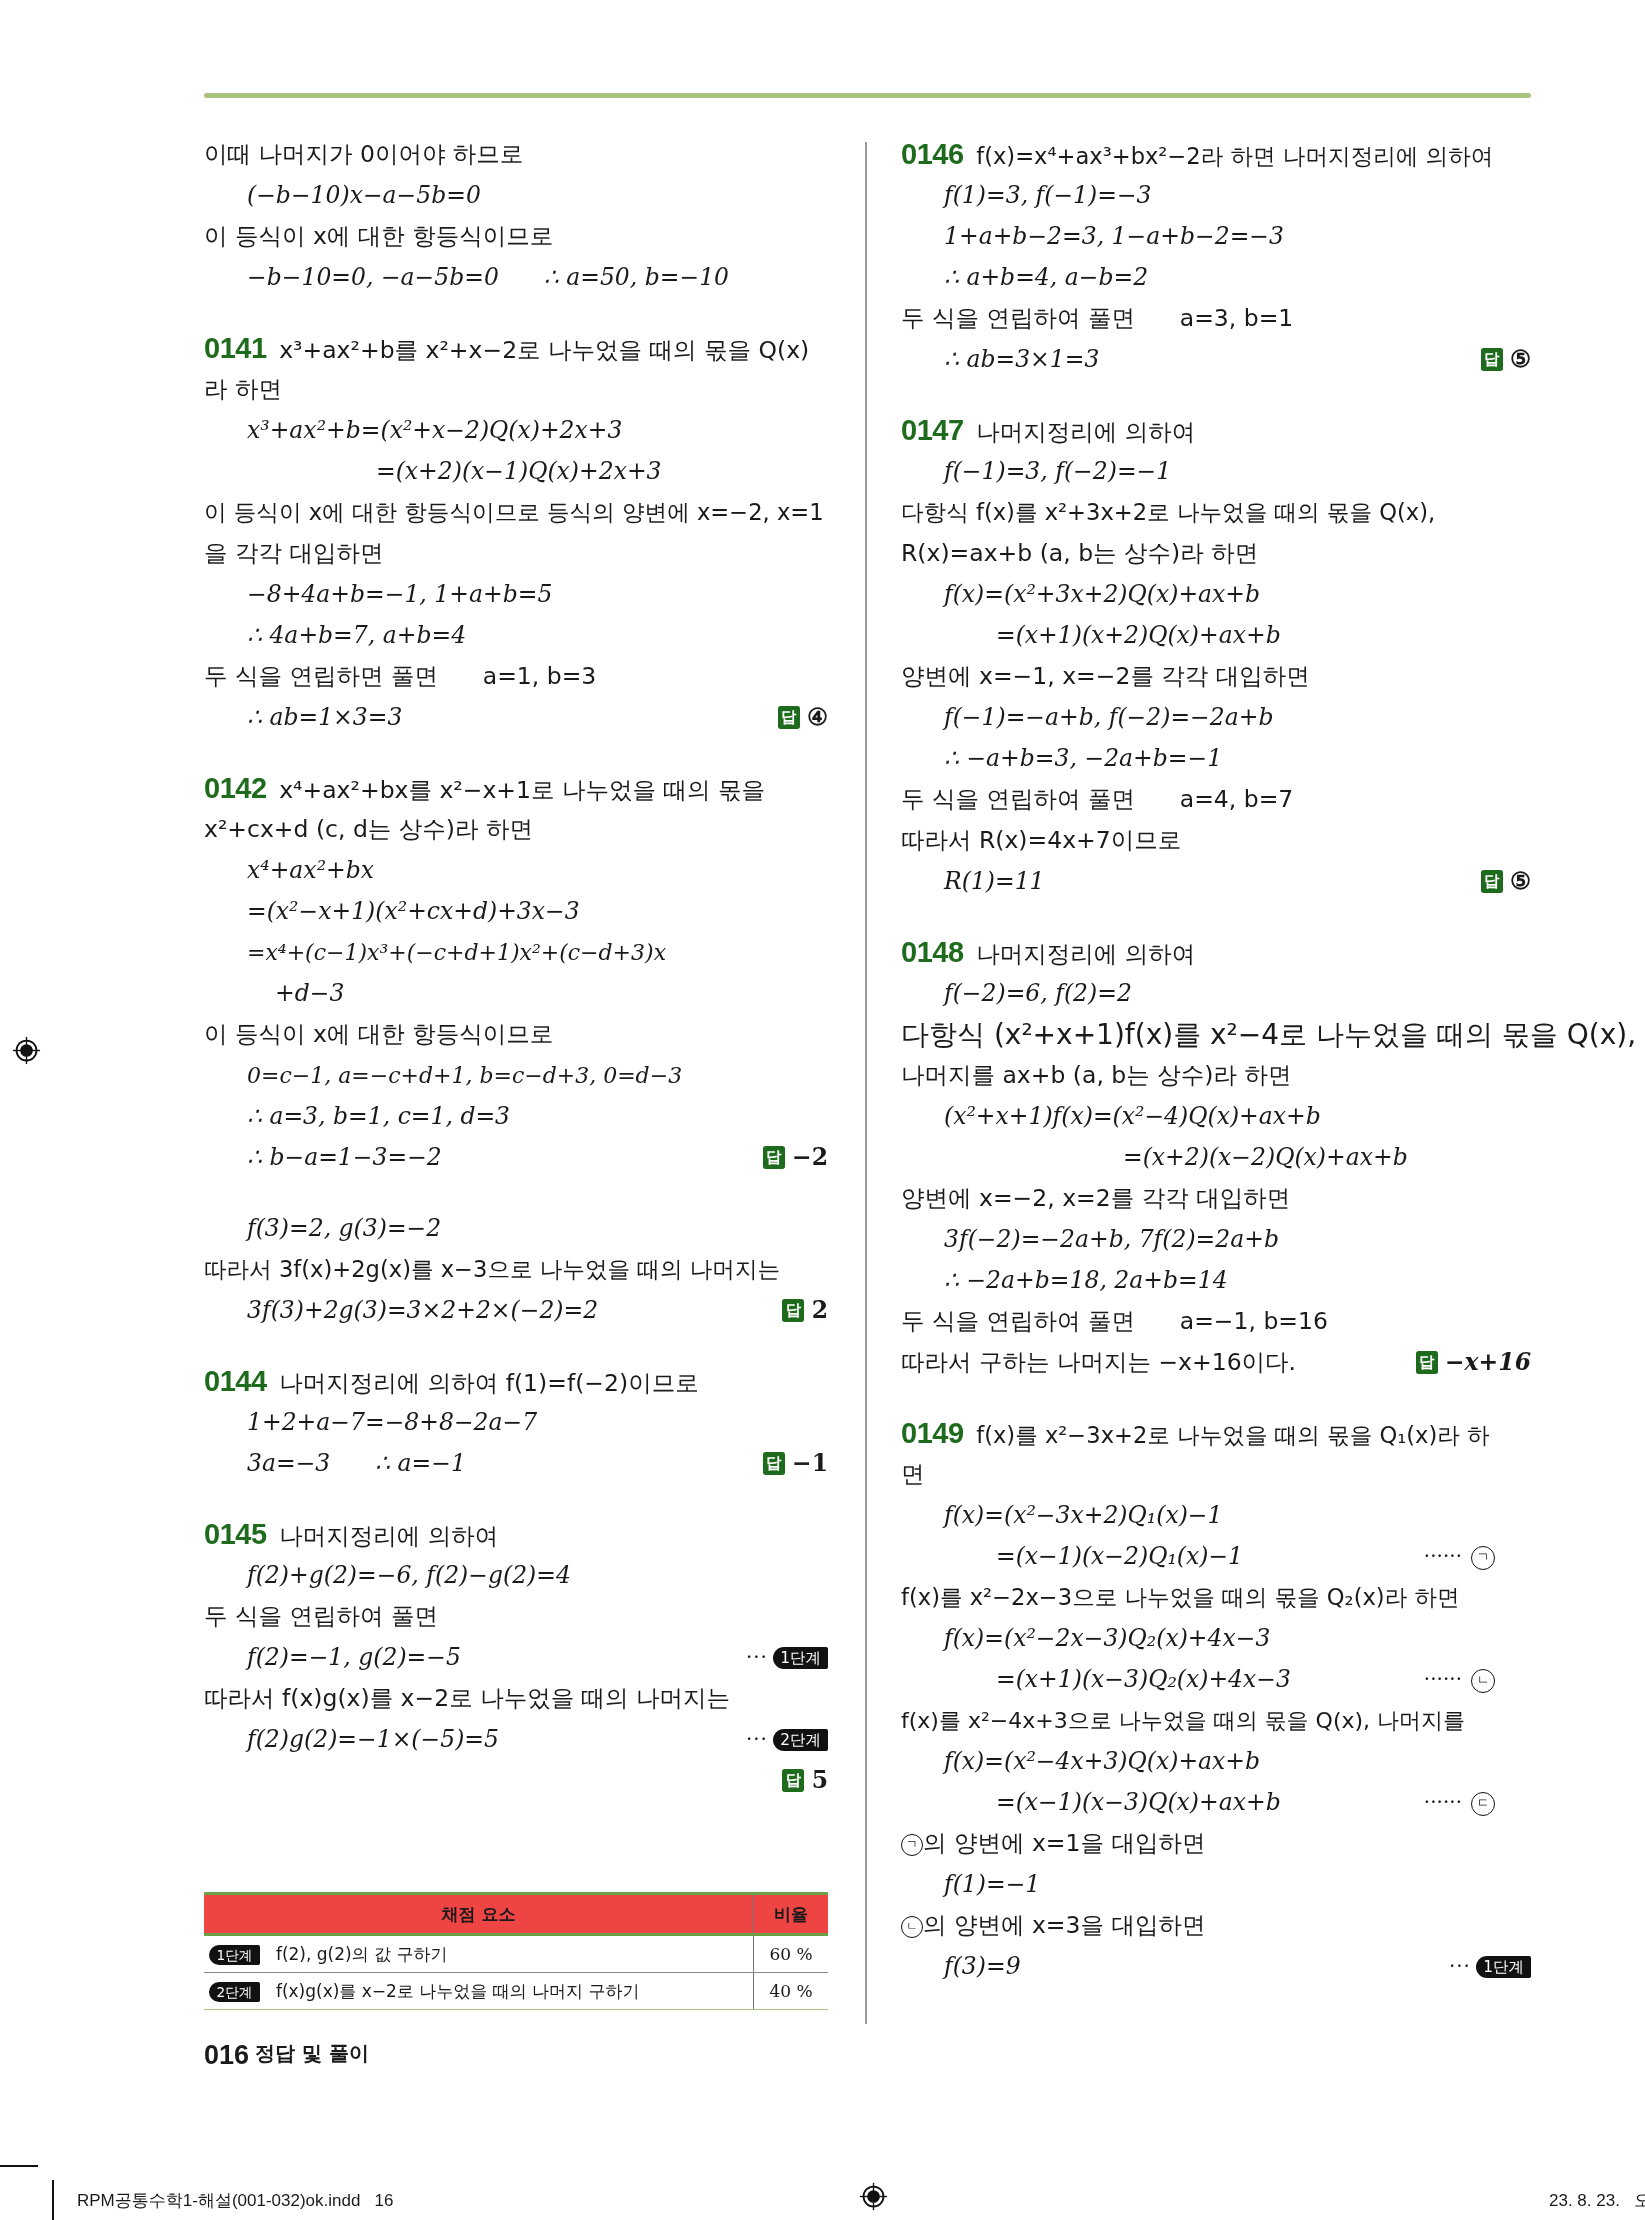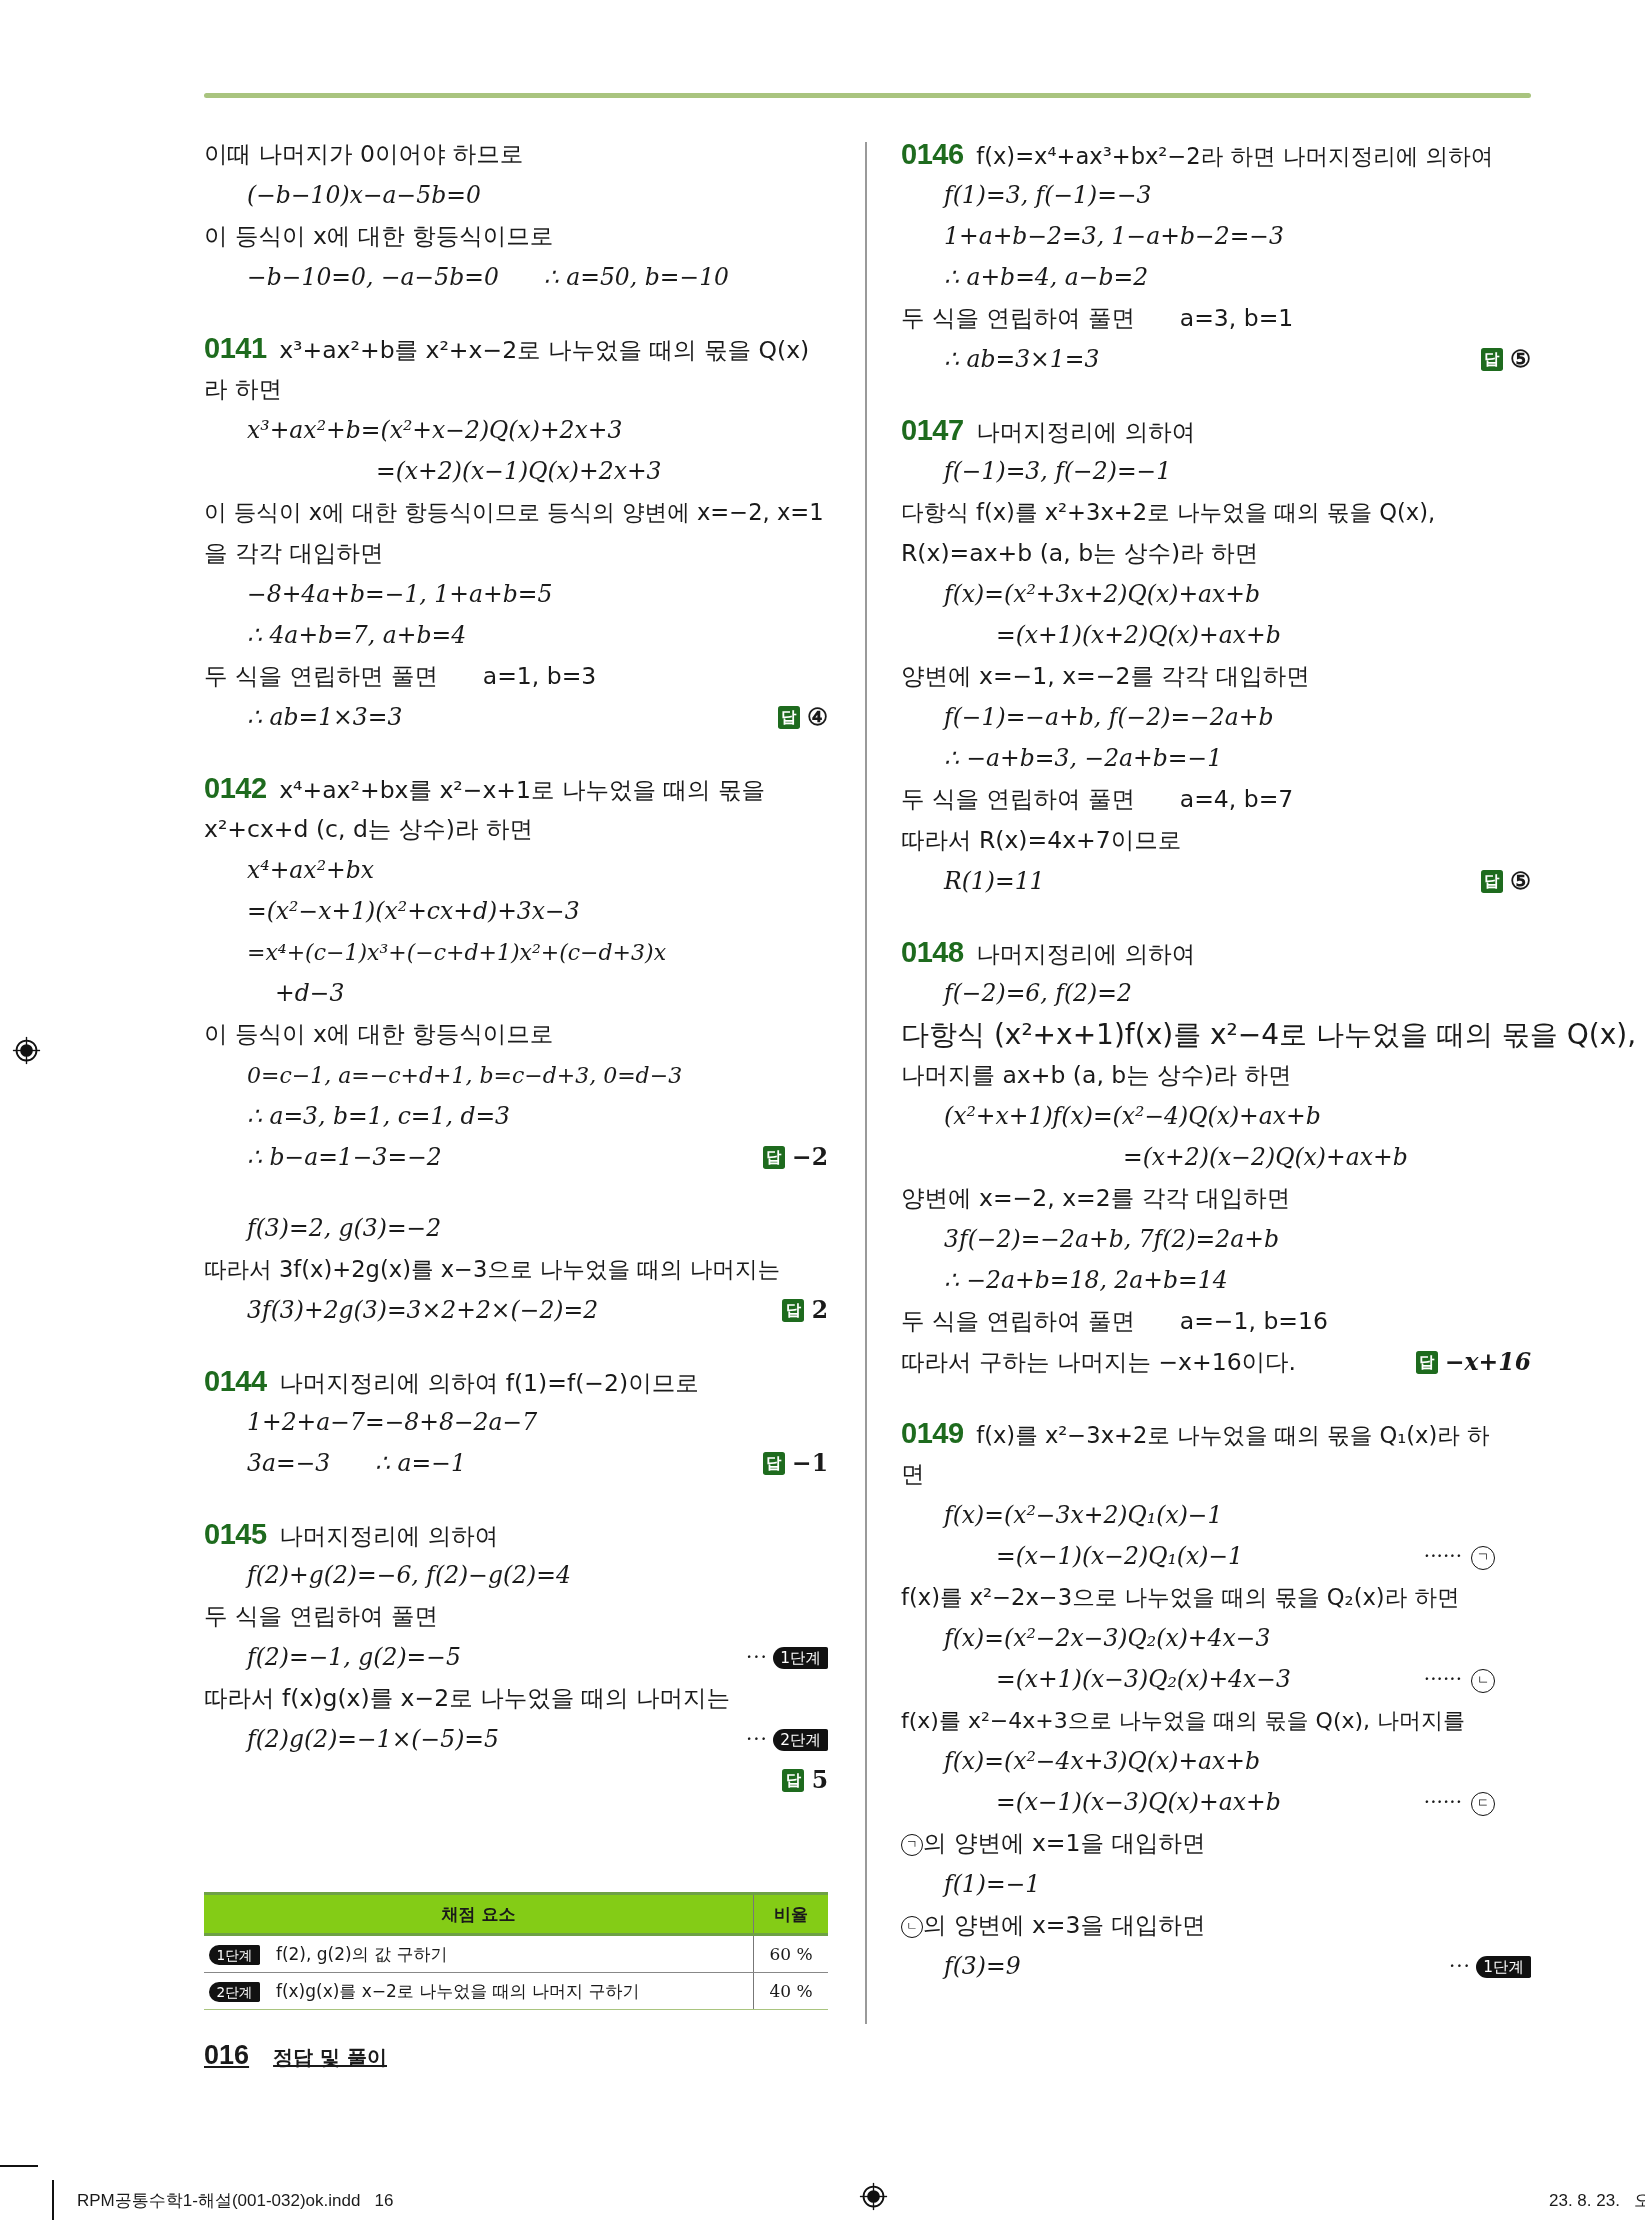--- a/index.html
+++ b/index.html
@@ -27,28 +27,28 @@
   .step-badge { display: inline-block; background: #111; color: #fff; font-size: 15.4px; height: 22px;
                 line-height: 22px; padding: 0 7.2px; border-radius: 11px 1.8px 1.8px 11px;
                 font-family: "DejaVu Sans", sans-serif; font-style: normal; }
   .mark { position: absolute; right: 36px; top: 0; font-style: normal; font-size: 20px; }
   .mark .circ { display: inline-block; width: 22px; height: 22px; line-height: 20px; border: 1.8px solid #111;
                 border-radius: 50%; text-align: center; font-size: 12.7px; margin-left: 9px; vertical-align: middle; }
   .circ-inline { display: inline-block; width: 20px; height: 20px; line-height: 18px; border: 1.8px solid #111;
                  border-radius: 50%; text-align: center; font-size: 11.8px; vertical-align: middle; font-style: normal; }
   table.score { position: absolute; left: 204px; top: 1892px; width: 624px; border-collapse: collapse;
                 font-size: 17px; }
-  table.score th { background: #84cc16; height: 36px; border-top: 3.6px solid #6ea145; border-bottom: 3.6px solid #6ea145;
+  table.score th { background: #ef4444; height: 36px; border-top: 3.6px solid #6ea145; border-bottom: 3.6px solid #6ea145;
                    font-weight: bold; font-size: 17px; }
   table.score td { height: 34px; border-bottom: 0.9px solid #888; }
   table.score tr:last-child td { border-bottom: 1.8px solid #a9c47f; }
   table.score .ratio { width: 72px; text-align: center; border-left: 0.9px solid #777; font-family: "DejaVu Serif", serif; }
   table.score .elem { padding-left: 5.4px; }
   table.score .elem .step-badge { font-size: 13.6px; height: 20px; line-height: 20px; margin-right: 16.3px; vertical-align: middle; }
-  .footer-page { position: absolute; left: 204px; top: 2040px; display: flex; align-items: flex-end; gap: 24px; text-decoration: underline; }
+  .footer-page { position: absolute; left: 204px; top: 2040px; display: flex; align-items: flex-start; gap: 6px; }
   .footer-page .num { font-family: "Liberation Sans", sans-serif; font-weight: bold; font-size: 27px; }
   .footer-page .lbl { font-size: 20px; font-weight: bold; }
   .slug-line-h { position: absolute; left: 0; top: 2165px; width: 38px; height: 1.8px; background: #111; }
   .slug-line-v { position: absolute; left: 52px; top: 2180px; width: 1.8px; height: 41px; background: #111; }
   .slug-file { position: absolute; left: 77px; top: 2189px; font-size: 17px; font-family: "Liberation Sans", sans-serif; }
   .slug-date { position: absolute; left: 1549px; top: 2189px; font-size: 17px; font-family: "Liberation Sans", sans-serif; }
   .reg { position: absolute; width: 29px; height: 29px; }
 </style>
 </head>
 <body>

